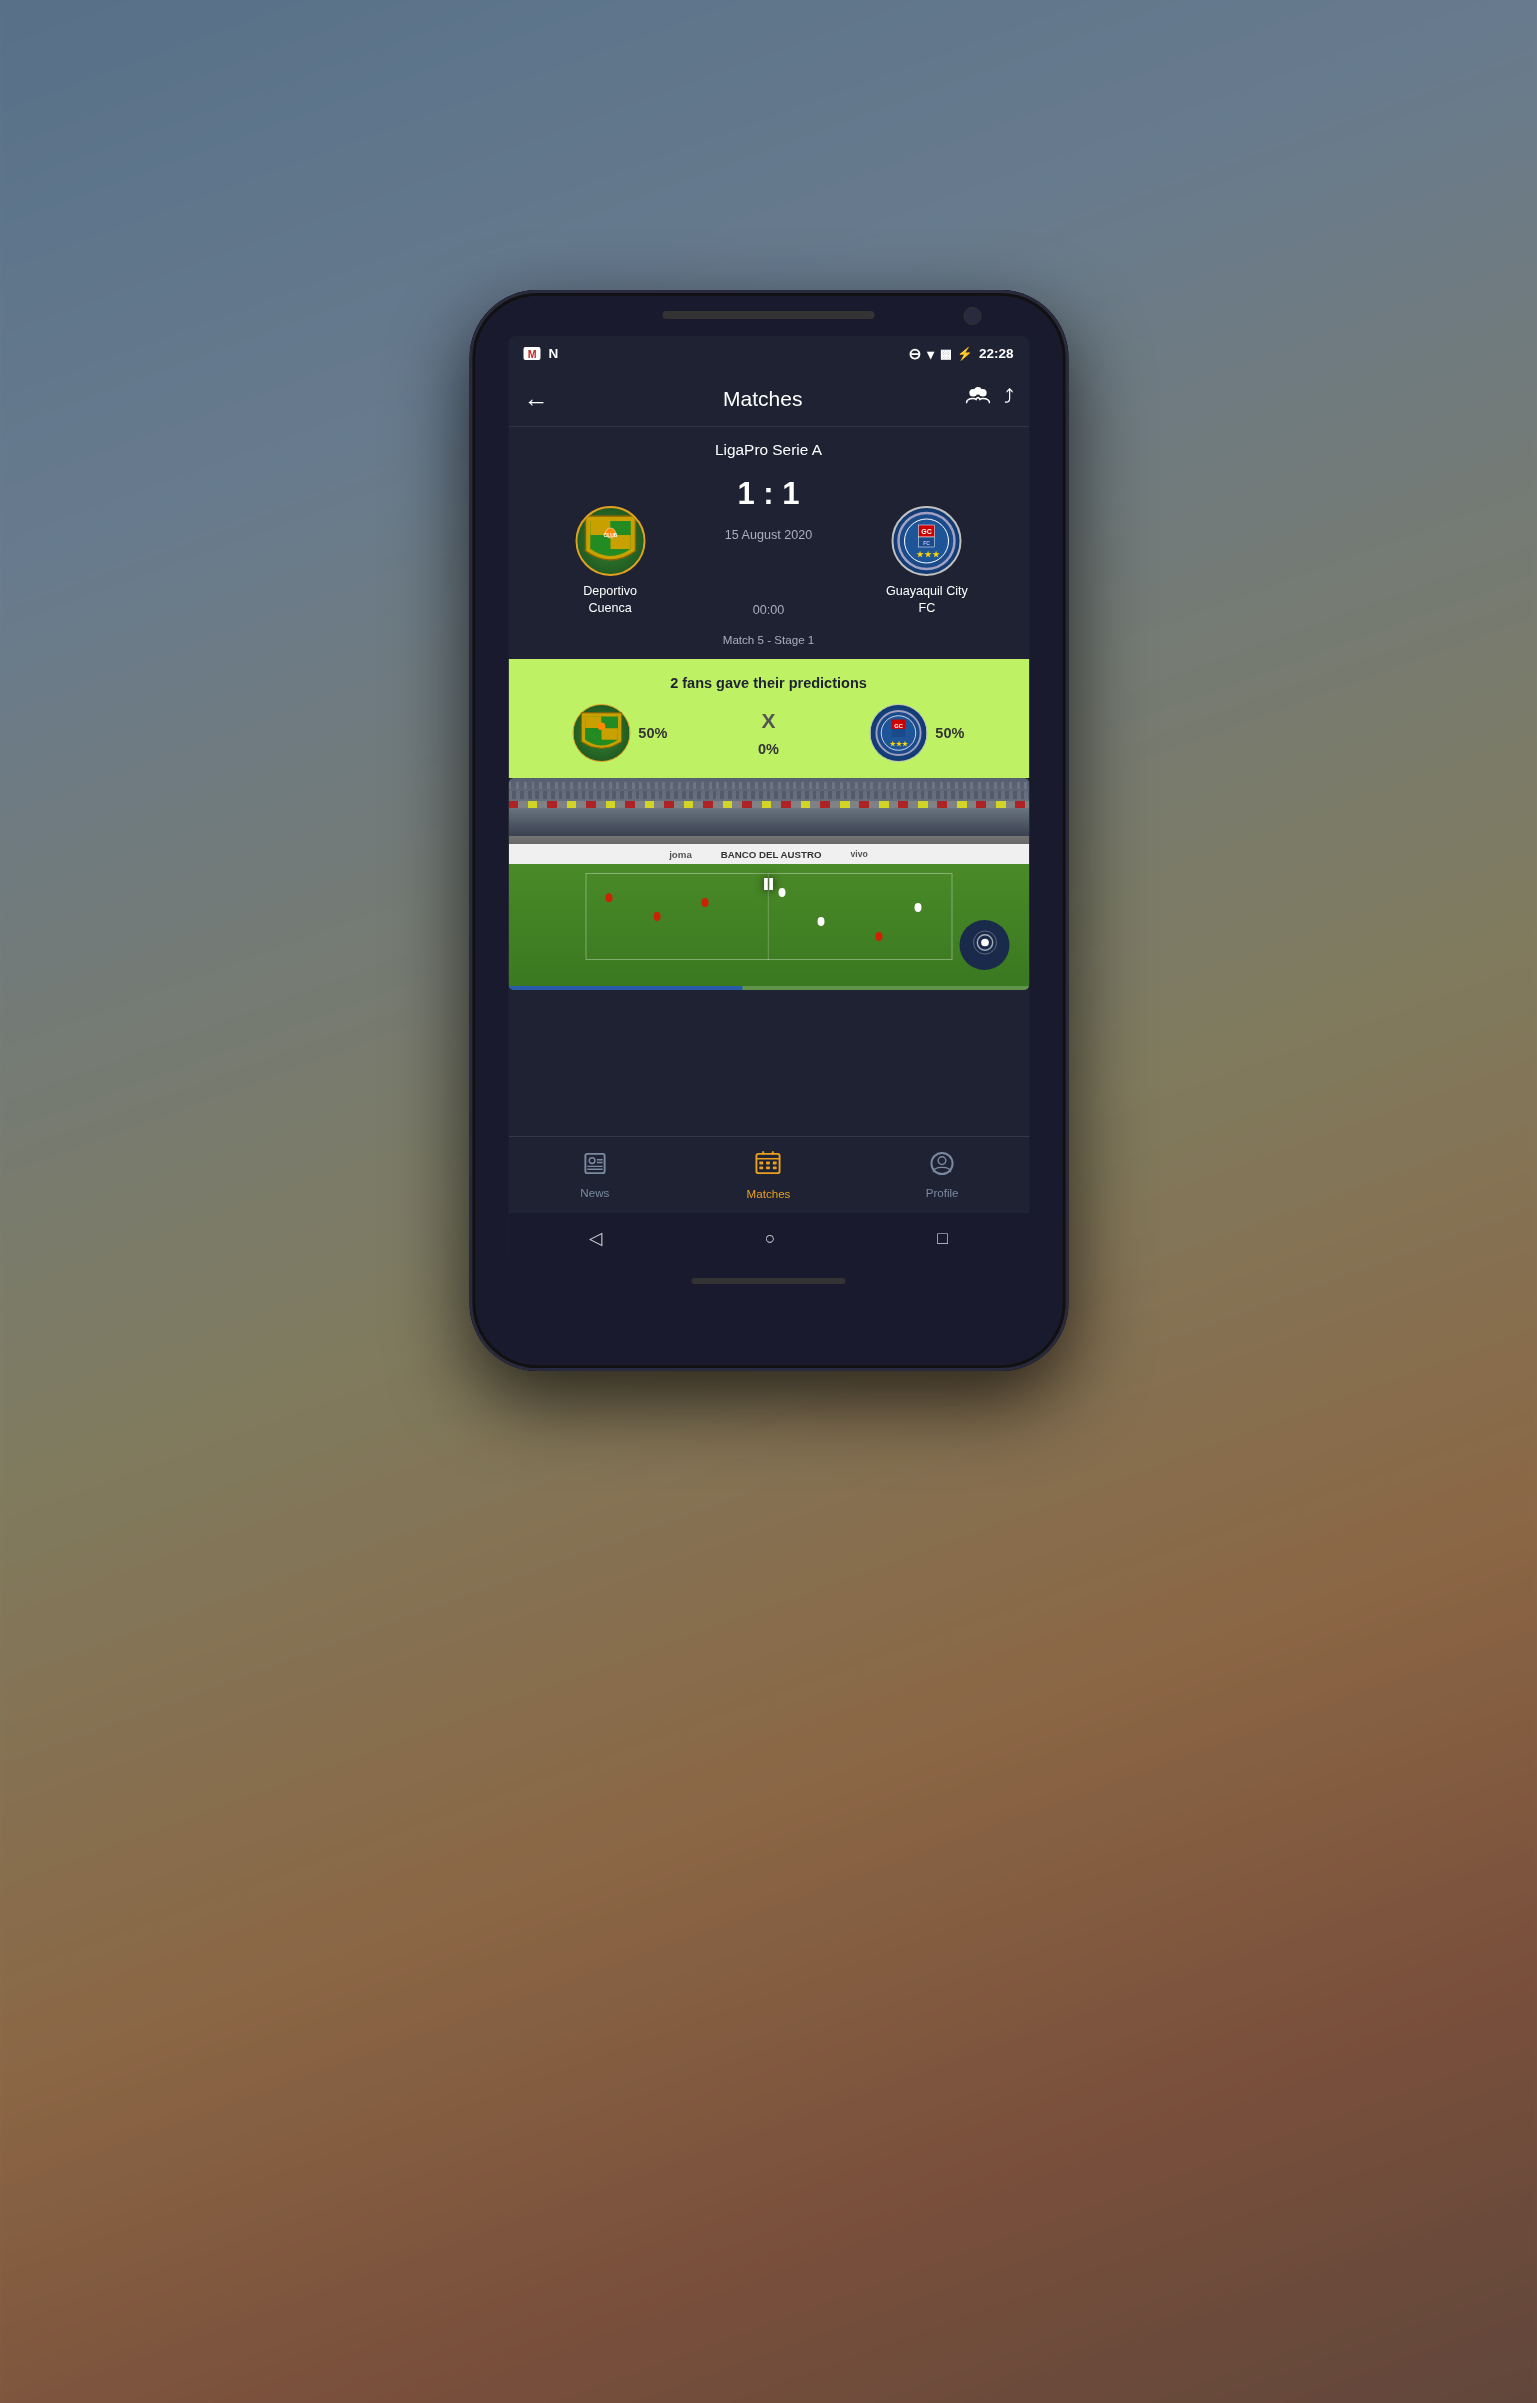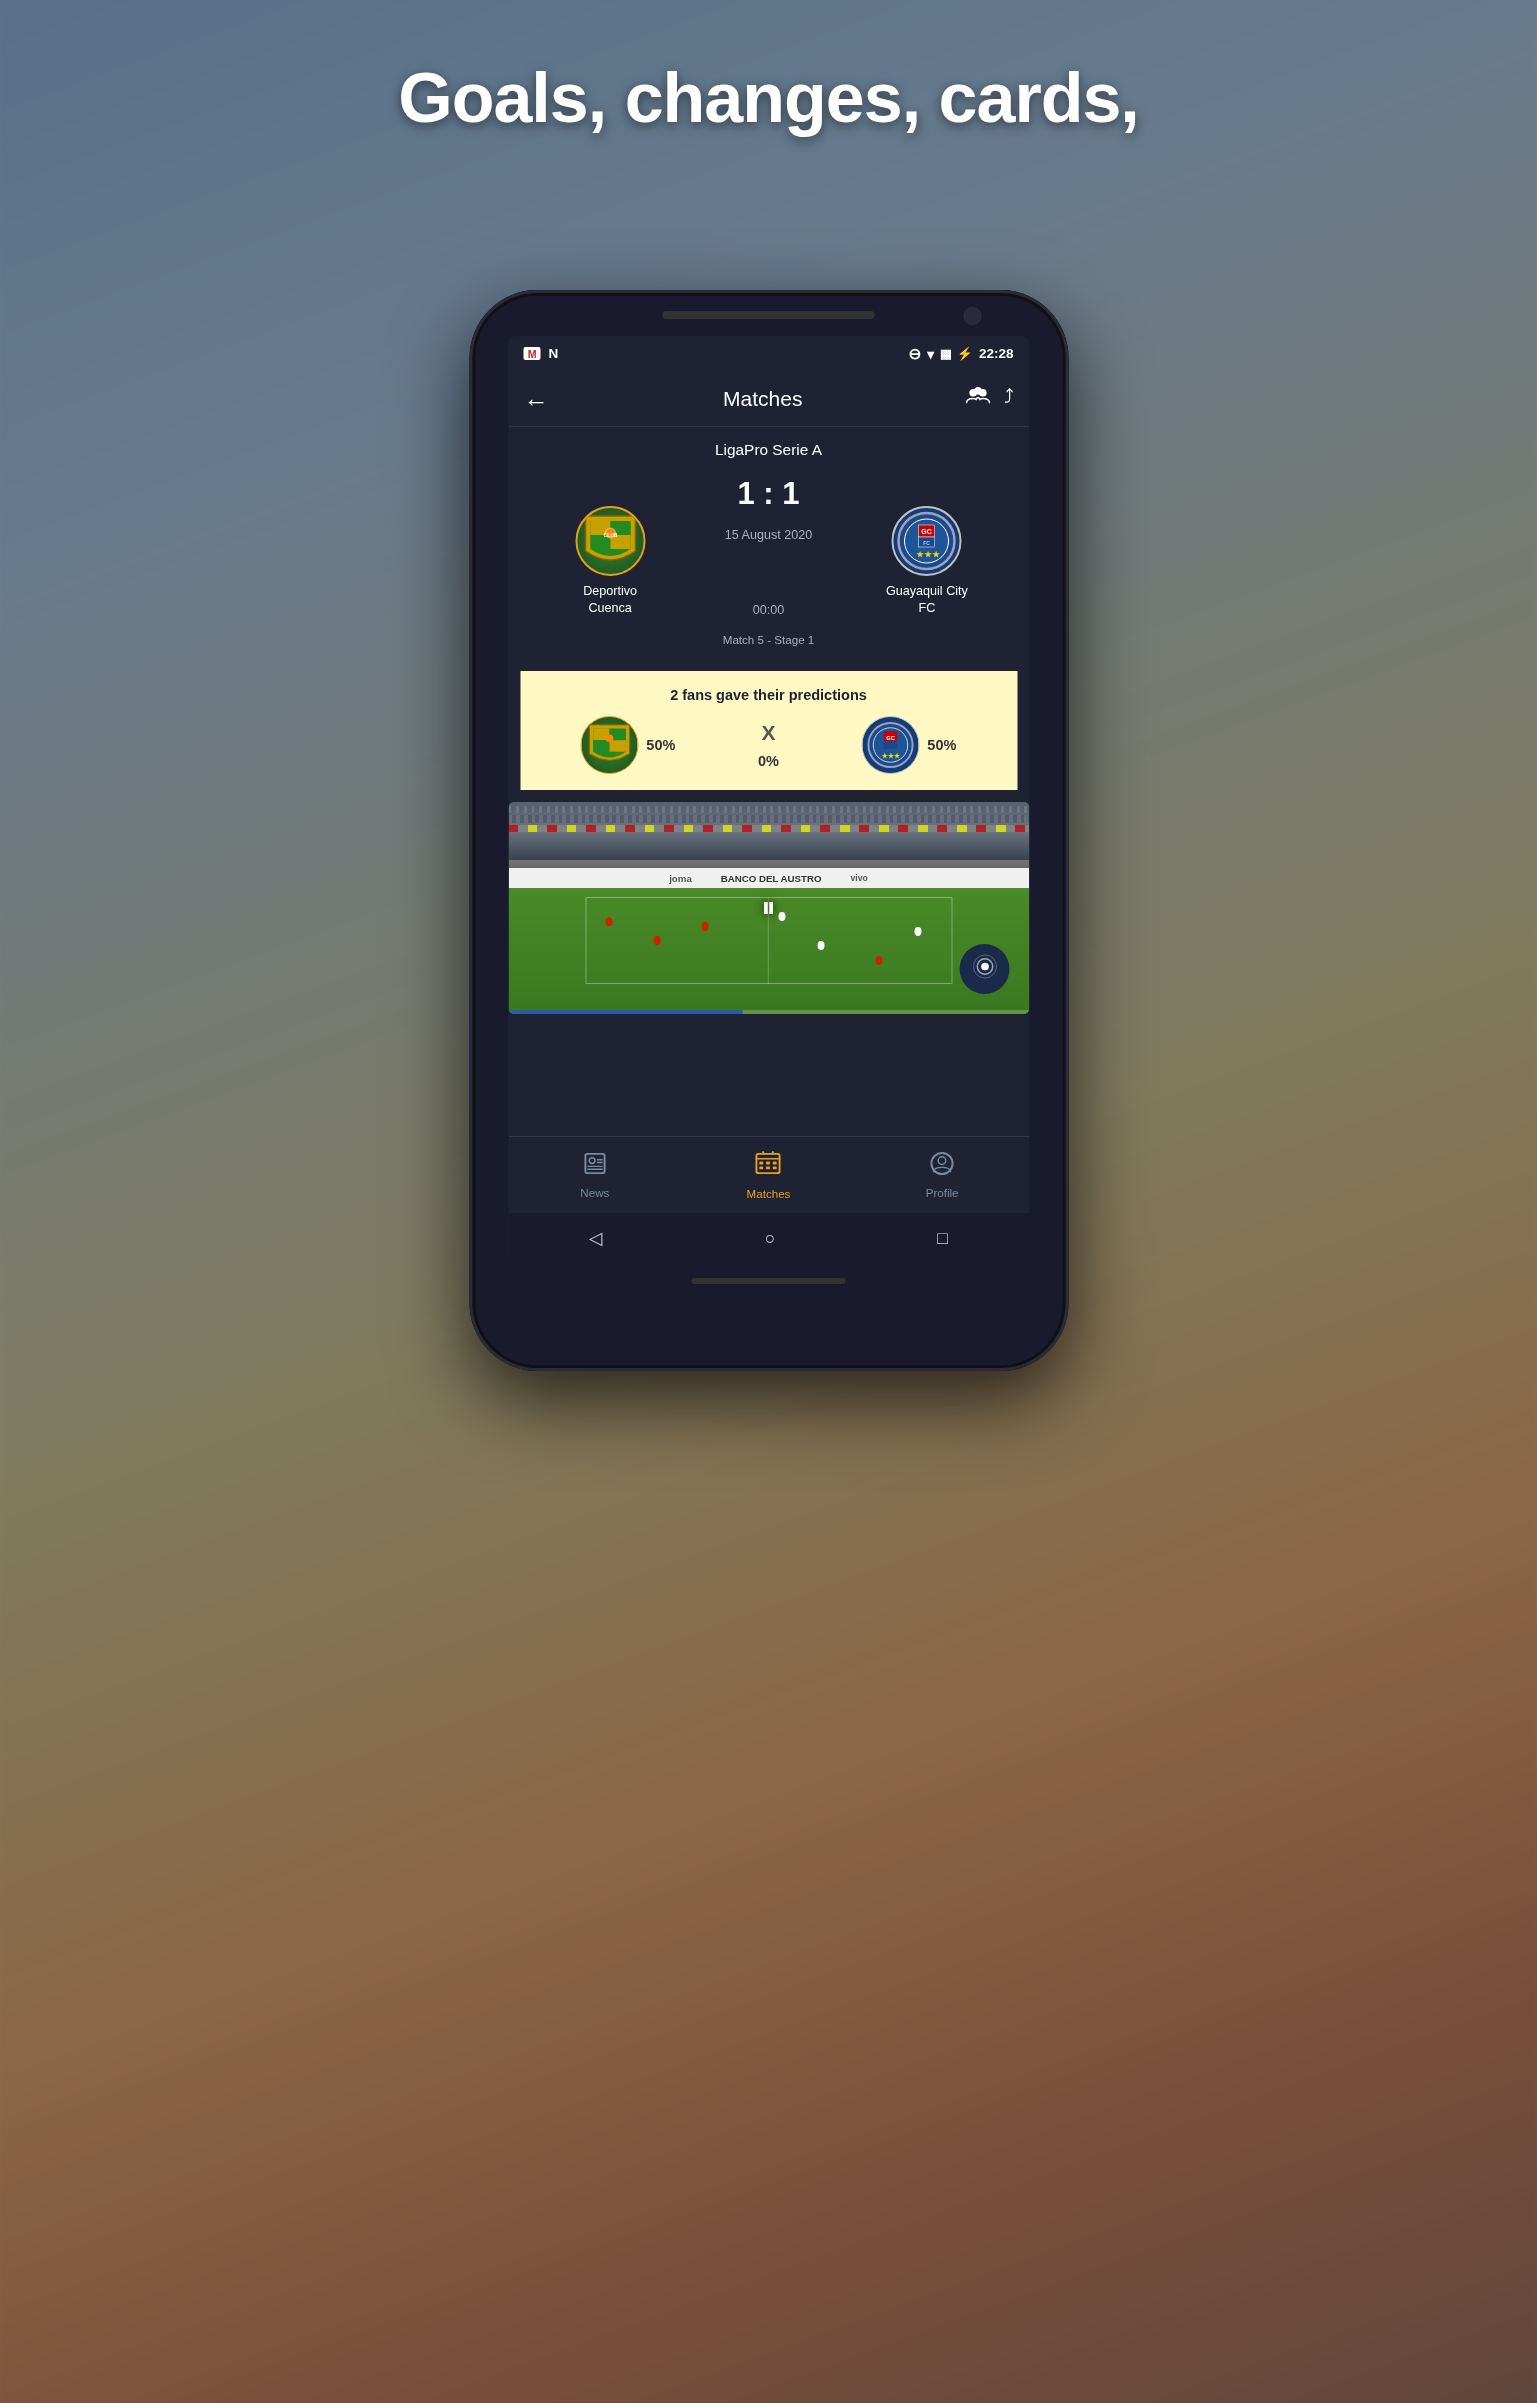--- a/index.html
+++ b/index.html
@@ -241,22 +241,22 @@
       margin-top: 45px;
     }
     .match-stage {
       color: #aab0c0;
       font-size: 11.6px;
       text-align: center;
     }
 
     
     .predictions-section {
-      background: #fef9c3;
-      margin: 12px;
+      background: #bef264;
+      margin: 0;
       padding: 15.4px 19.3px;
     }
     .predictions-title {
       text-align: center;
       font-size: 14.5px;
       font-weight: 600;
       color: #1e2233;
       margin-bottom: 13.5px;
     }
     .predictions-row {
@@ -441,21 +441,21 @@
       height: 60px;
     }
   </style>
 </head>
 <body>
 
 <div class="bg"></div>
 <div class="bg-overlay"></div>
 
 <div class="headline">
-  <span>Goals, changes, cards,</span><br>
+  <br>
 </div>
 
 <div class="phone-shell">
   <div class="phone-notch-bar"></div>
   <div class="phone-camera"></div>
 
   <div class="phone-screen">
 
     <div class="status-bar">
       <div class="status-icons-left">

